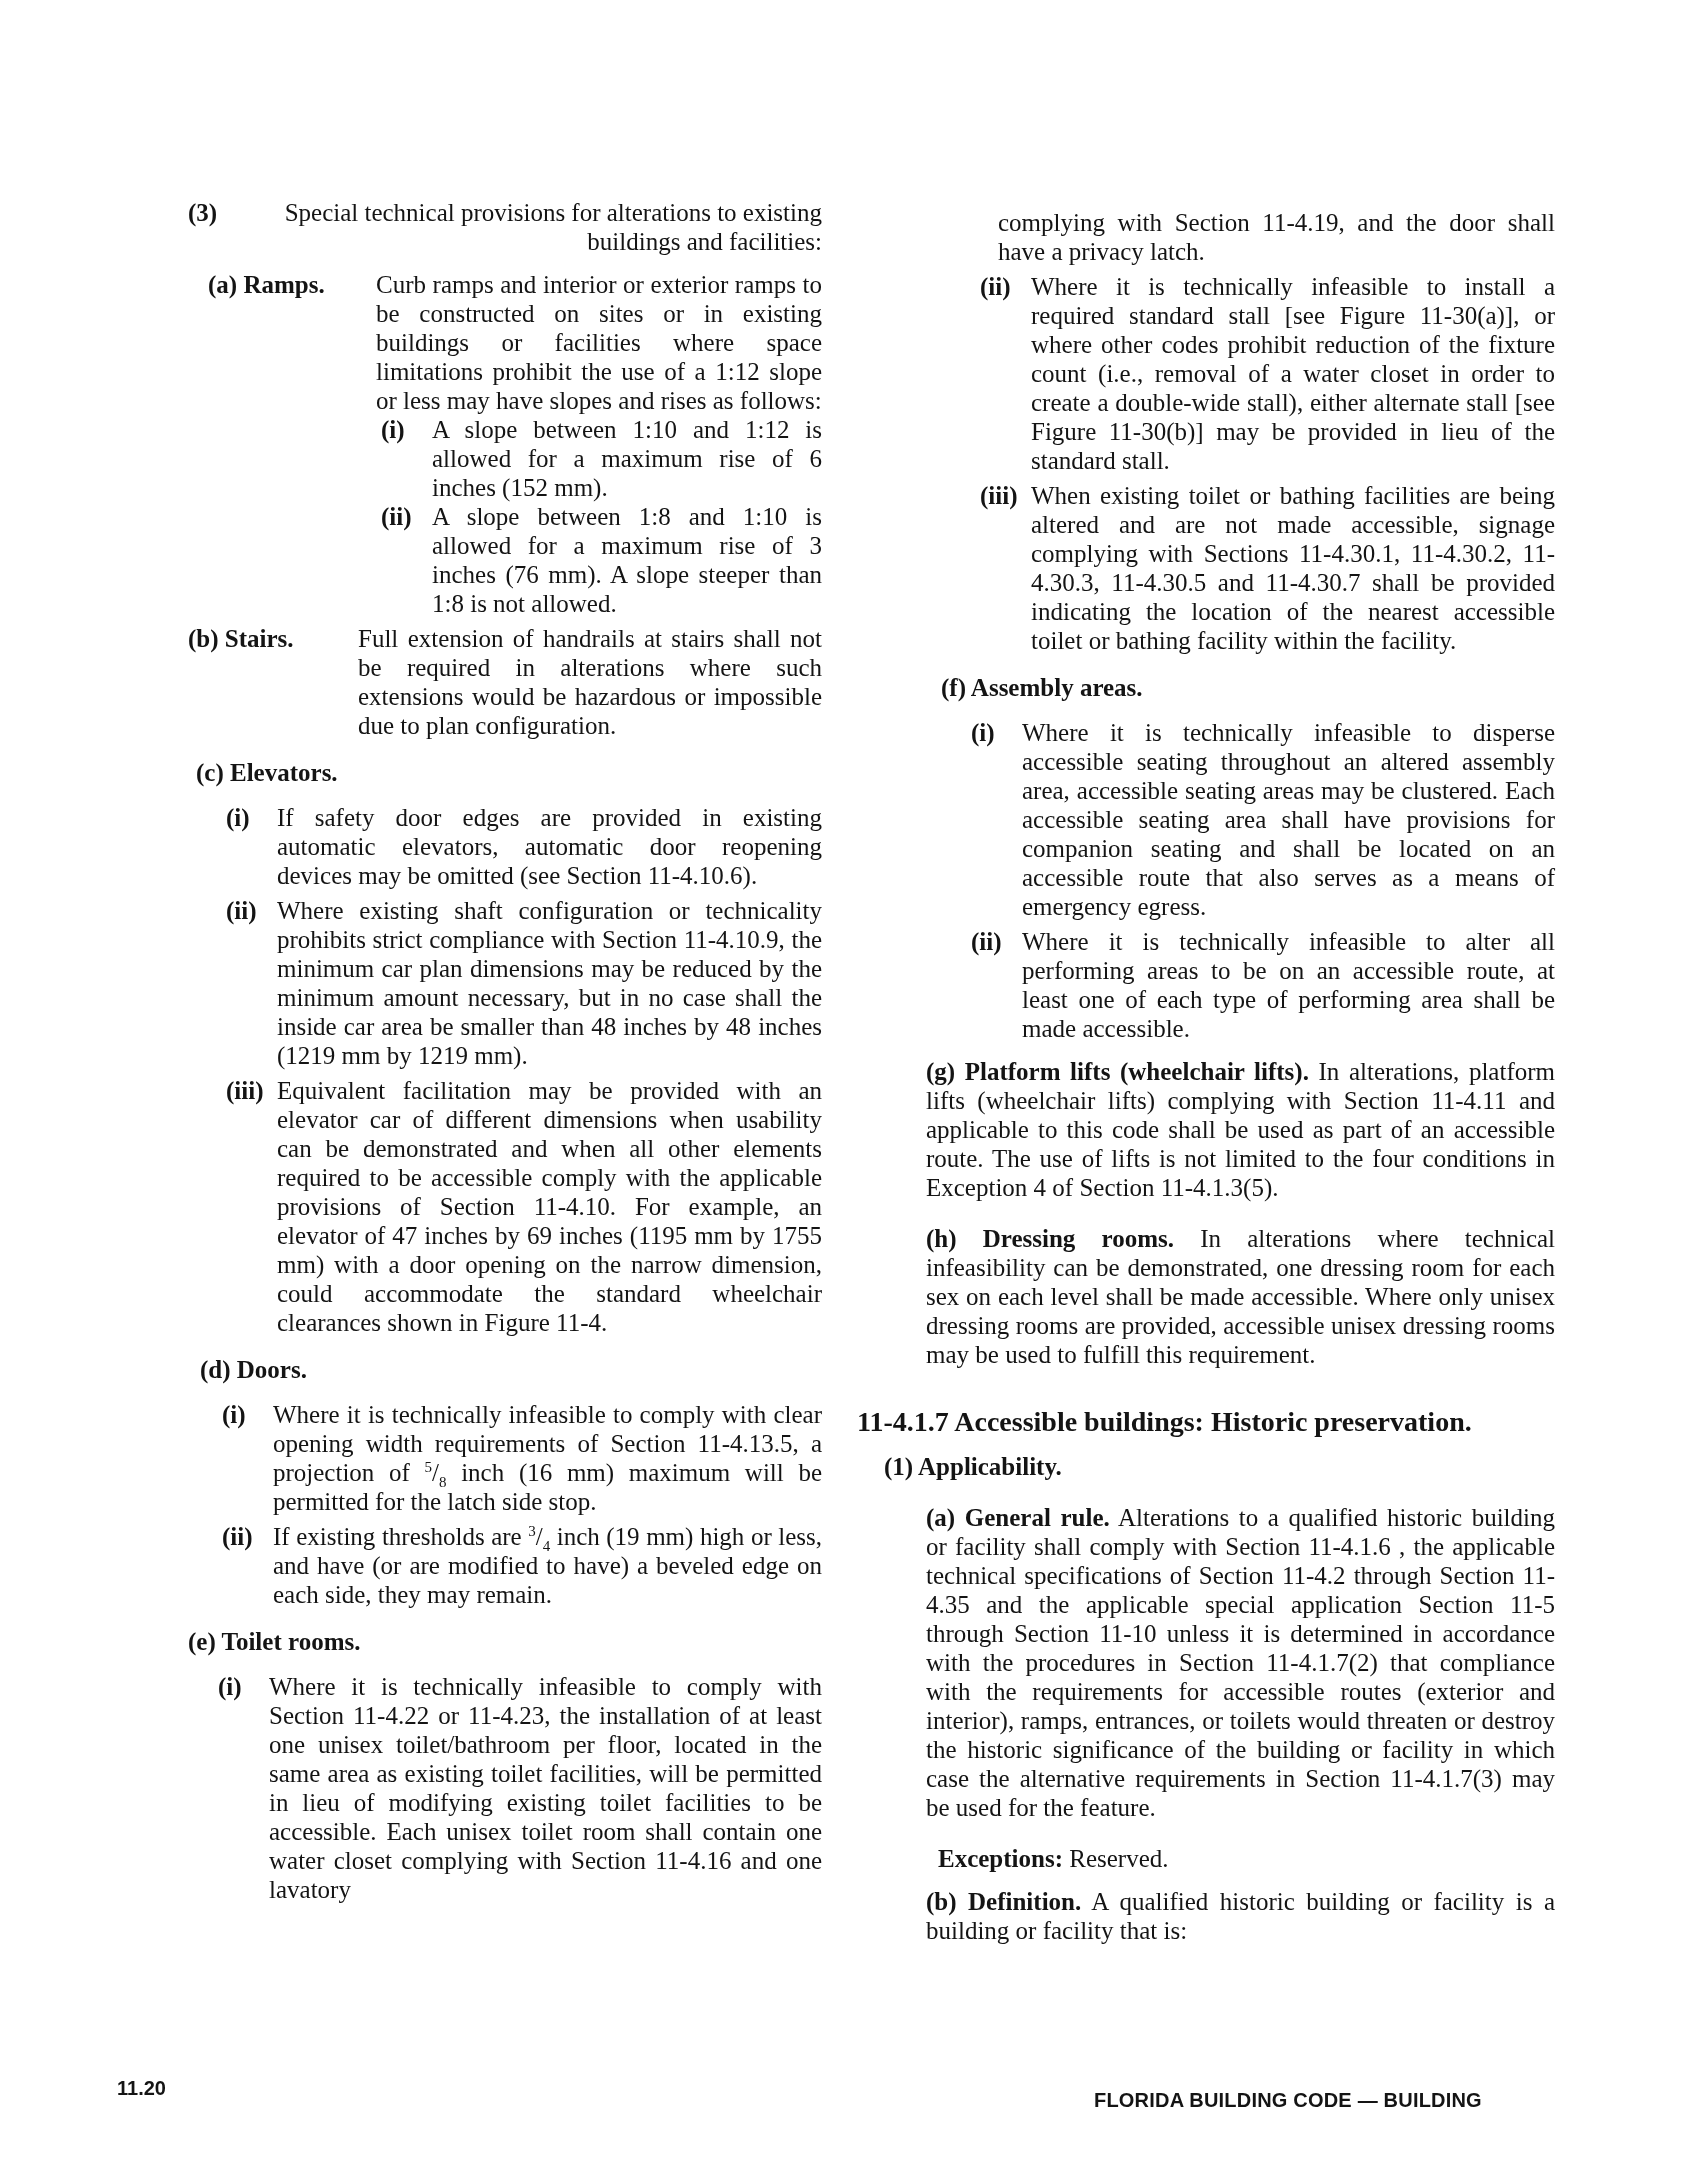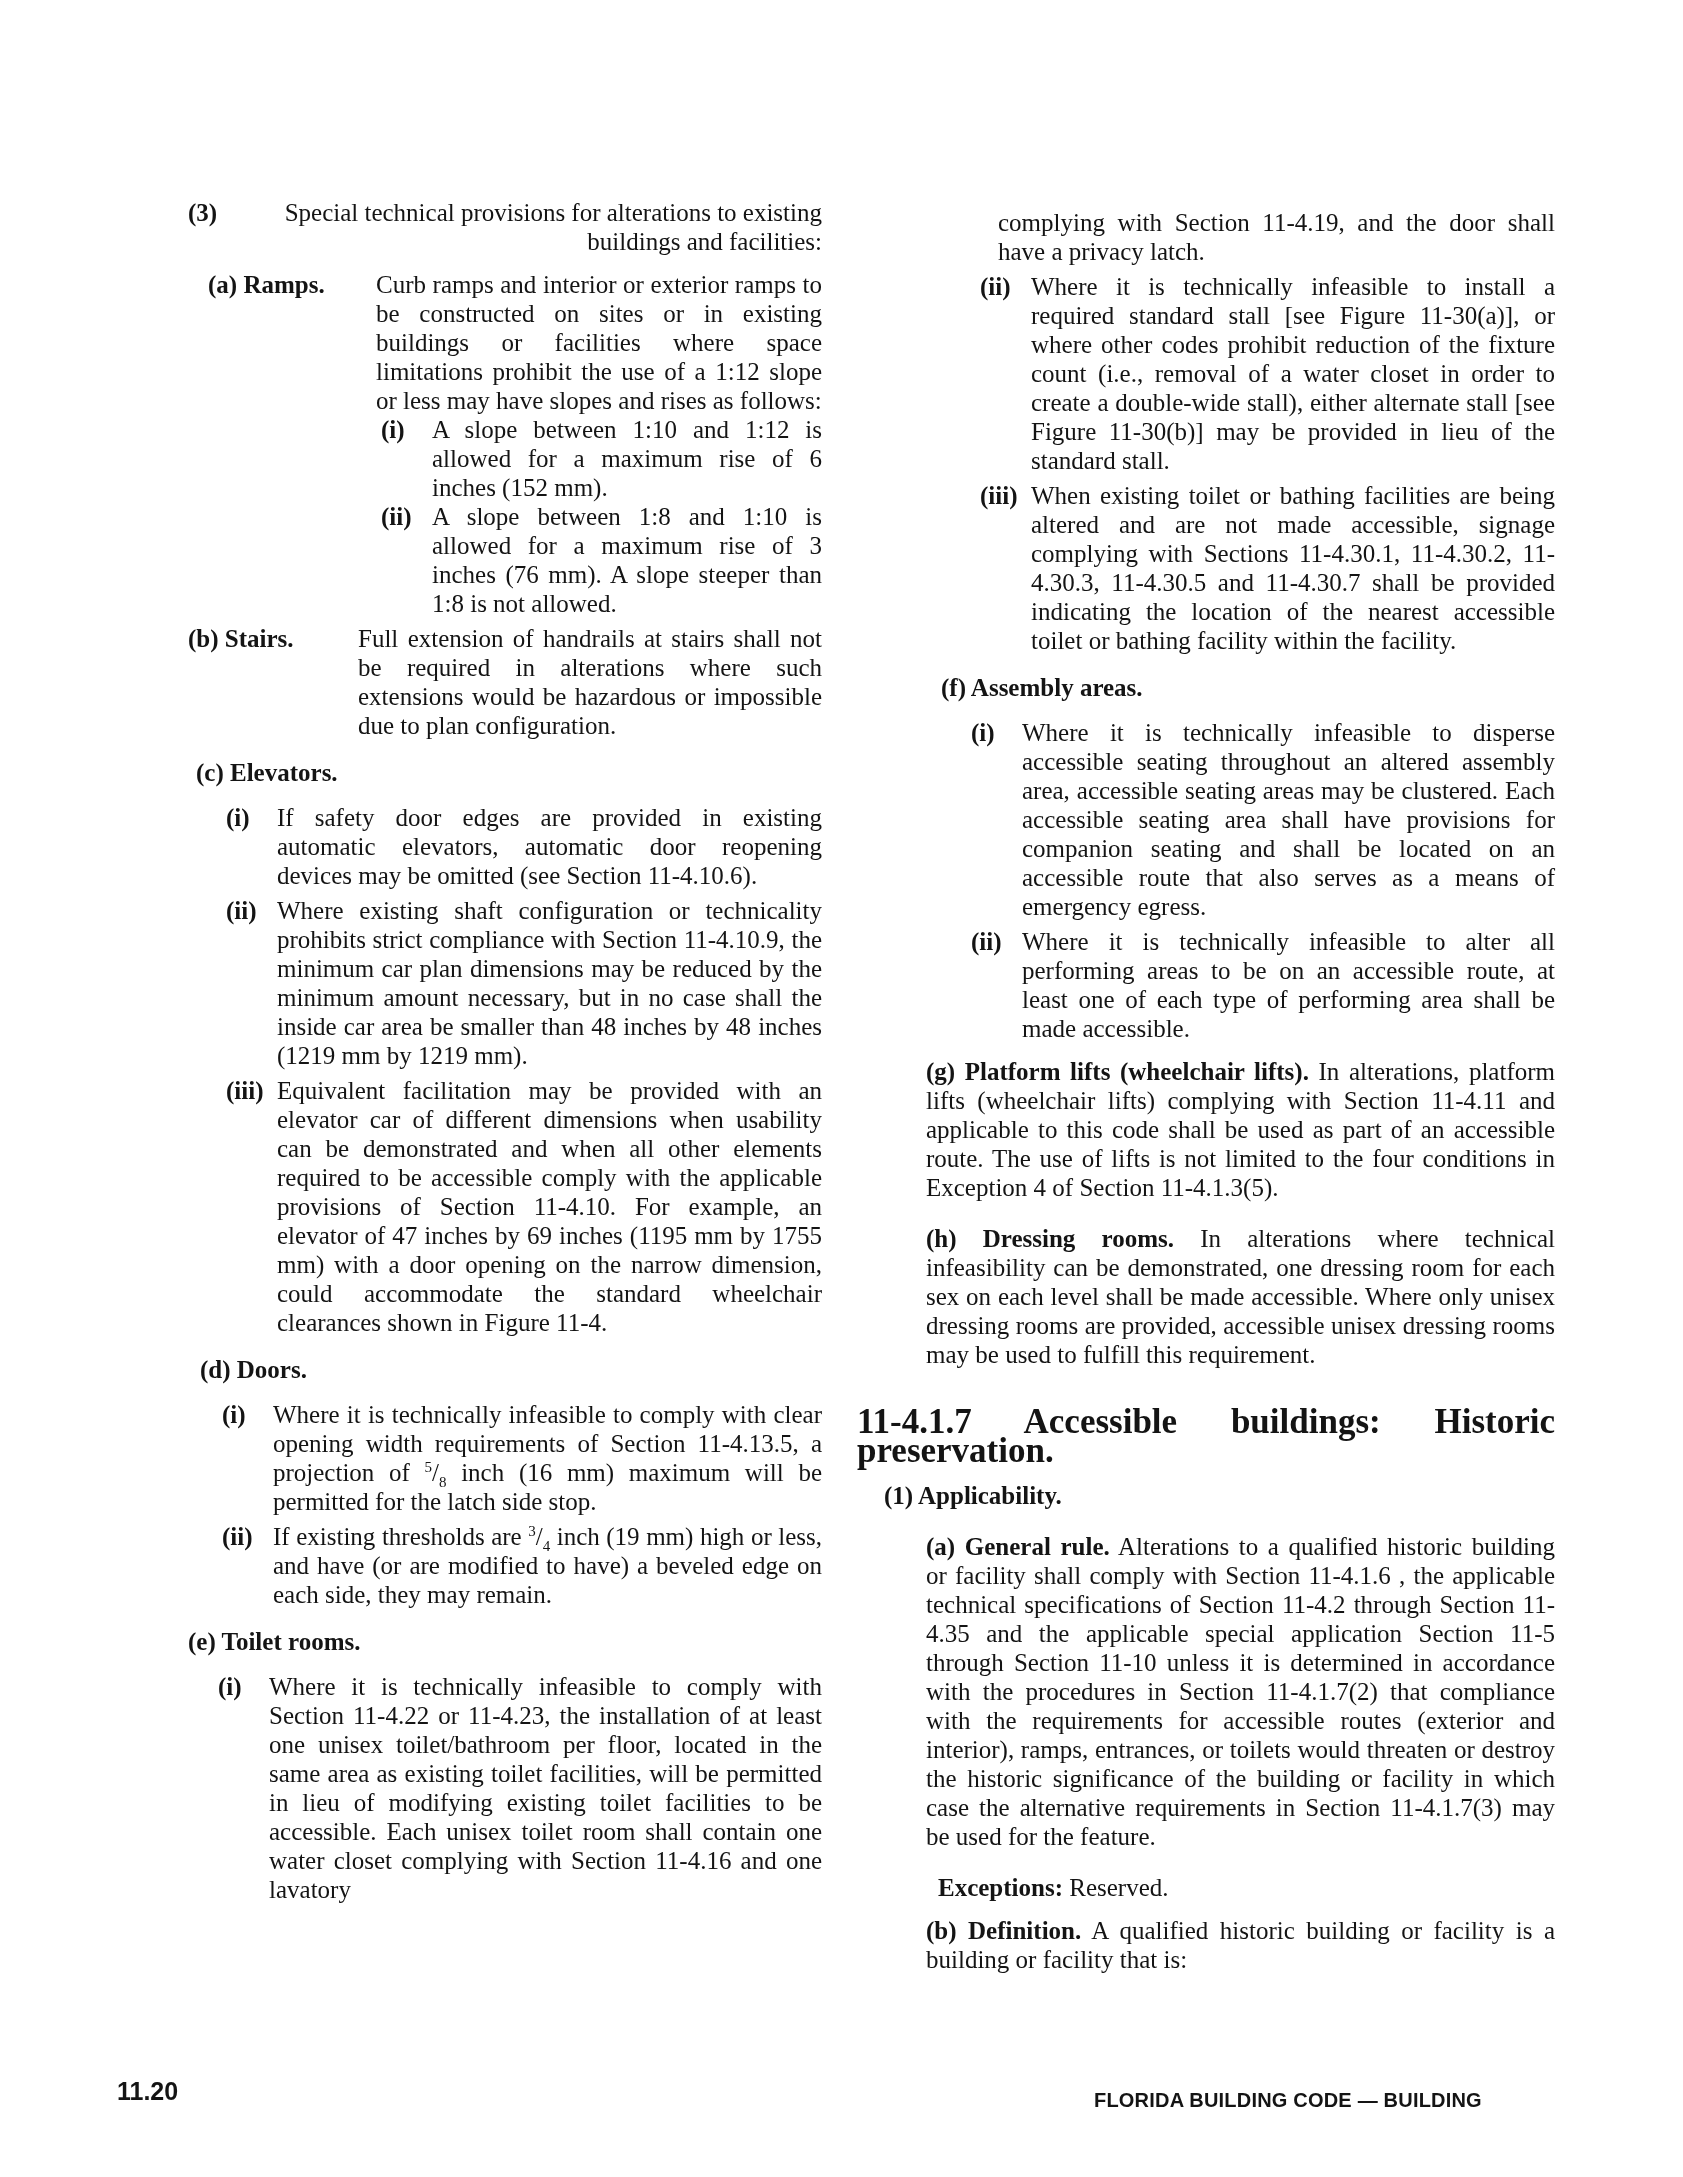--- a/index.html
+++ b/index.html
@@ -19,24 +19,24 @@
   .stairs .lab { width: 170px; font-weight: bold; }
   .roman .lab { width: 51px; font-weight: bold; }
   .sub-ramp { margin-left: 193px; }
   .head { font-weight: bold; margin-top: 18px; margin-bottom: 16px; }
   .ind1 { margin-left: 20px; }
   .ind2 { margin-left: 44px; }
   .mt6 { margin-top: 6px; }
   .mt14 { margin-top: 14px; }
   .mt22 { margin-top: 22px; }
   sup, sub { font-size: 15px; line-height: 0; }
-  .sec-head { font-weight: bold; font-size: 35px; margin-left: -69px; margin-top: 38px; }
+  .sec-head { font-weight: bold; font-size: 28px; margin-left: -69px; margin-top: 38px; }
   .app-head { font-weight: bold; margin-left: -42px; margin-top: 16px; }
   .footer-left { position: absolute; left: 117px; top: 2077px; font-family: "Liberation Sans", "DejaVu Sans", sans-serif;
-                 font-weight: bold; font-size: 25px; }
+                 font-weight: bold; font-size: 20px; }
   .footer-right { position: absolute; left: 1094px; top: 2089px; font-family: "Liberation Sans", "DejaVu Sans", sans-serif;
                   font-weight: bold; font-size: 20px; letter-spacing: 0.2px; }
 </style>
 </head>
 <body>
 
 <div class="col col-left">
 
   <div class="hang p3">
     <span class="lab">(3)</span>

